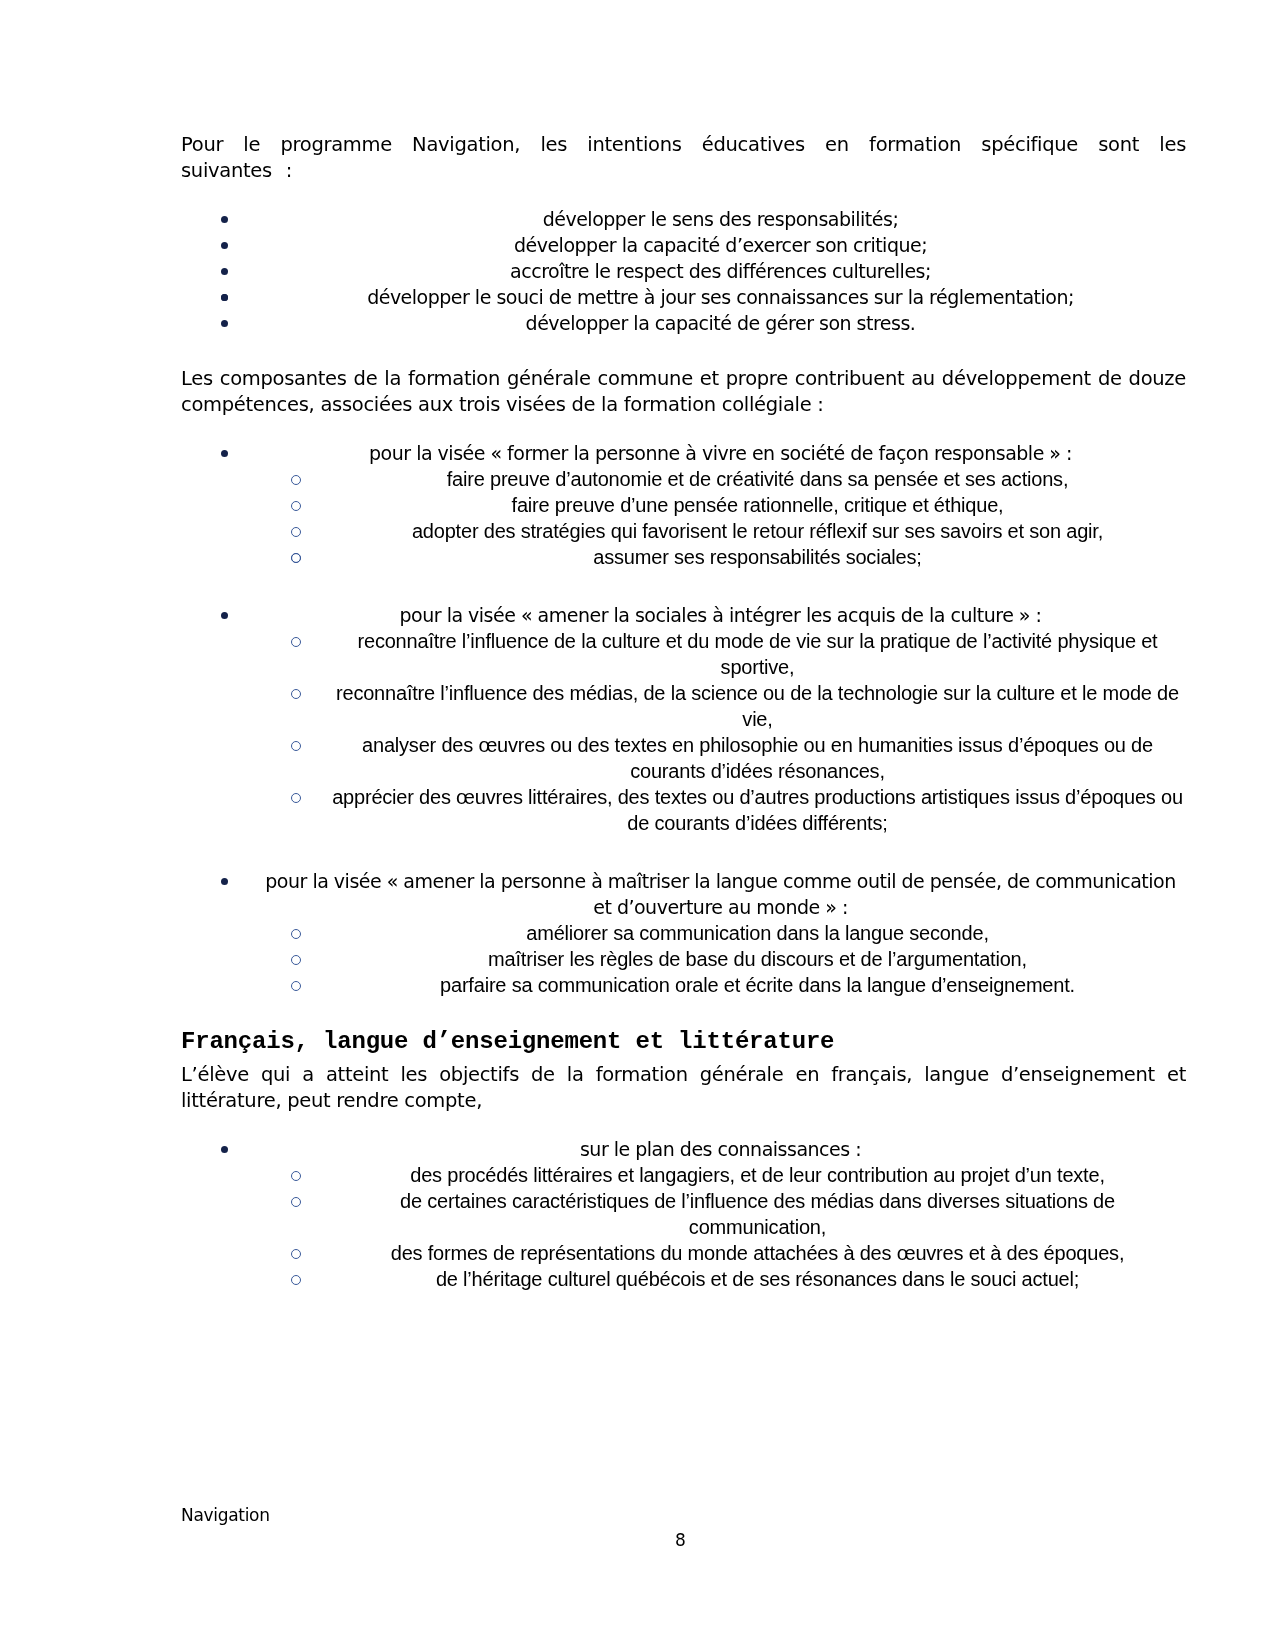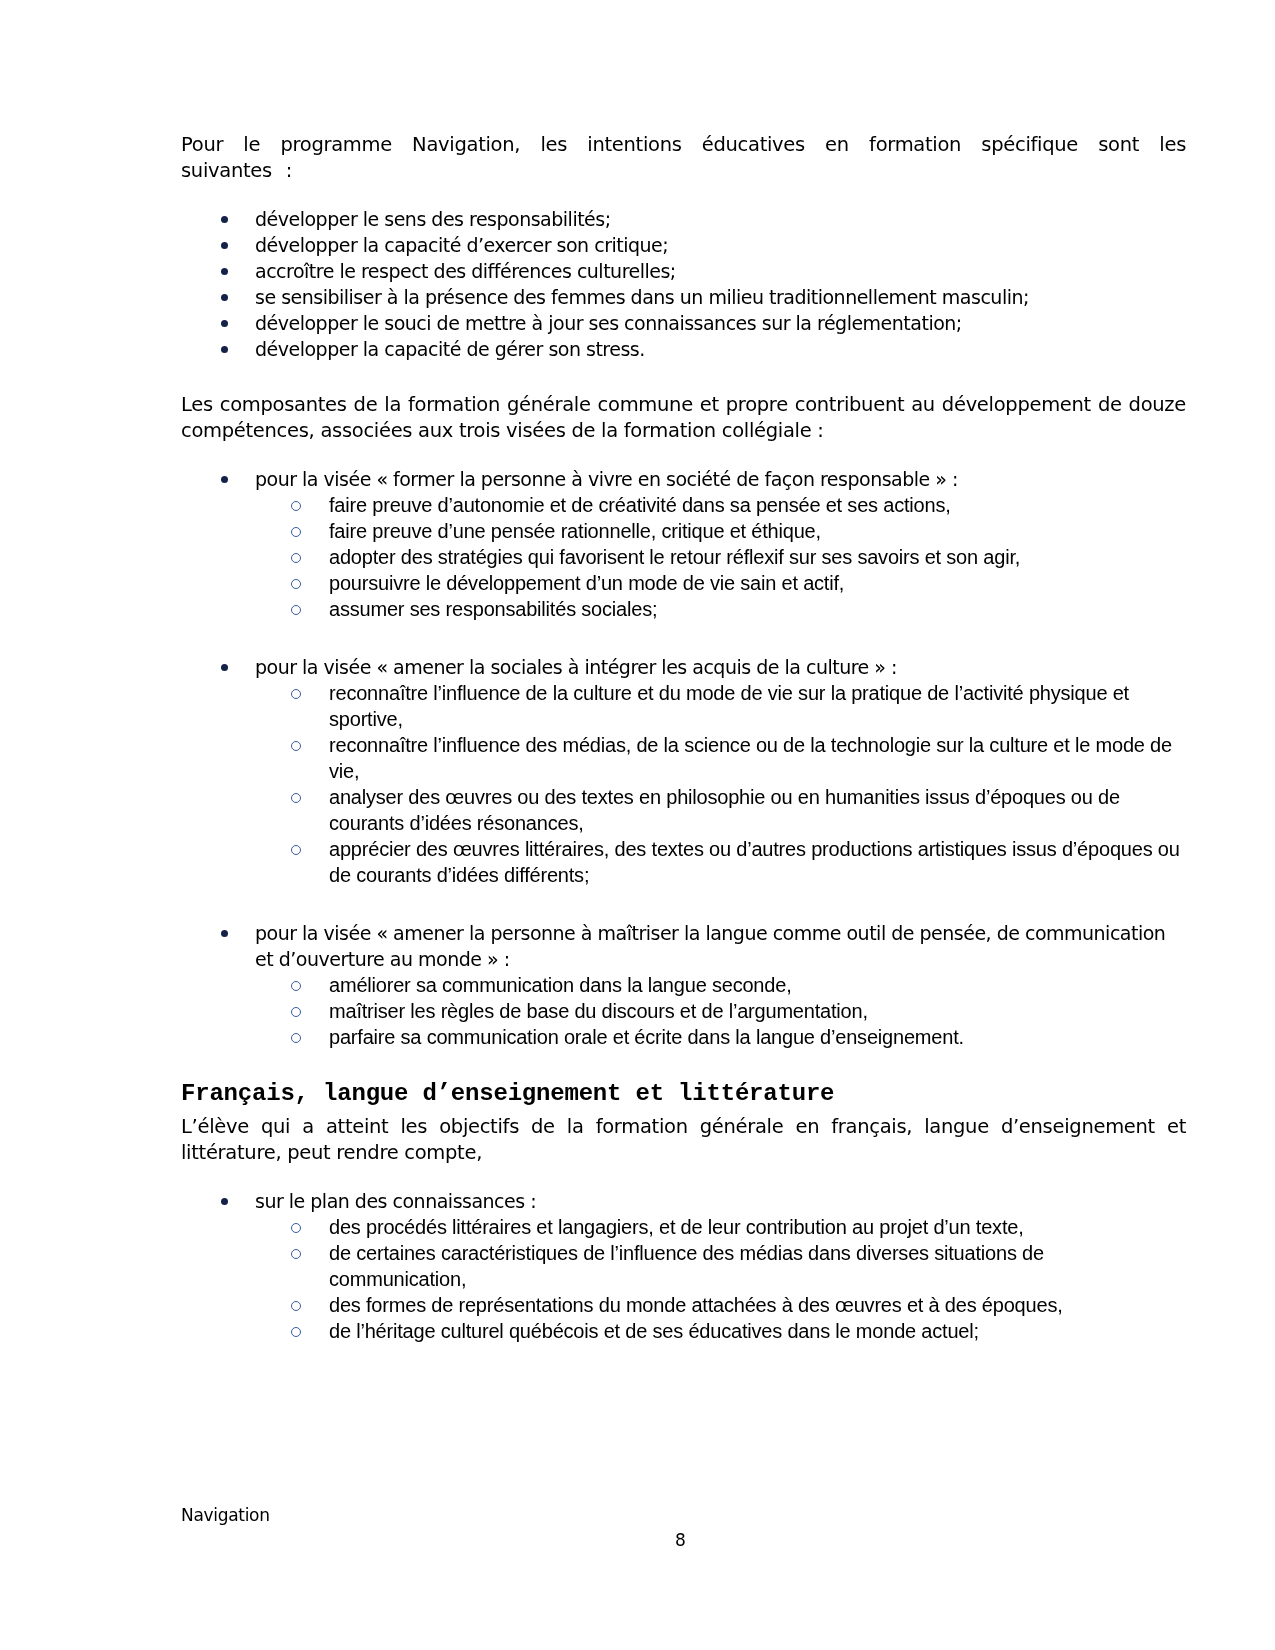--- a/index.html
+++ b/index.html
@@ -4,21 +4,21 @@
 <style>
   html, body { margin:0; padding:0; background:#ffffff; }
   body { width:1275px; height:1650px; position:relative; overflow:hidden;
          font-family:"Liberation Sans", sans-serif; color:#000; }
   .page { position:absolute; left:0; top:0; width:1275px; height:1422px;margin-left:48px; }
   .content { position:absolute; left:133px; top:132px; width:1005px; }
   .para { font-family:"DejaVu Sans", sans-serif; font-size:19.5px; line-height:26px;
           text-align:justify; margin:0; letter-spacing:-0.3px; transform-origin:left; }
   .para.spaced { word-spacing:8px; }
   ul.l1 { list-style:none; margin:0; padding:0; }
-  ul.l1 > li { position:relative; padding-left:74px; font-size:20px; line-height:26px; }
+  ul.l1 > li { position:relative; padding-left:74px; font-size:20px; line-height:26px;text-align:center; }
   ul.l1 > li > .txt { font-family:"DejaVu Sans", sans-serif; font-size:19px; letter-spacing:-0.5px; }
   .bullet { position:absolute; left:40px; top:10px; width:7px; height:7px; border-radius:50%; background:#14224a; }
   ul.l2 { list-style:none; margin:0; padding:0; }
   ul.l2 > li { position:relative; padding-left:0; margin-left:74px; font-size:20px; line-height:26px; }
   ul.l2 > li > .txt { font-family:"Liberation Sans", sans-serif; font-size:20px; letter-spacing:-0.2px; }
   .circle { position:absolute; left:-38px; top:9px; width:10px; height:10px; border-radius:50%;
             border:1.3px solid #3a5a9a; box-sizing:border-box; }
   .h1 { font-family:"DejaVu Sans", sans-serif; font-weight:bold; color:#4f81bd; font-size:23px;
         letter-spacing:-0.6px; margin:0; line-height:30px; }
   .h2 { font-family:Liberation Mono, monospace; color:#000000; font-size:24px; margin:0; line-height:28px; letter-spacing:-0.2px;}
@@ -30,37 +30,37 @@
 
 <div class="page">
   <div class="content">
 
     <p class="para spaced">Pour le programme Navigation, les intentions éducatives en formation spécifique sont les suivantes :</p>
     <div style="height:22px"></div>
     <ul class="l1">
       <li><span class="bullet"></span><span class="txt">développer le sens des responsabilités;</span></li>
       <li><span class="bullet"></span><span class="txt">développer la capacité d’exercer son critique;</span></li>
       <li><span class="bullet"></span><span class="txt">accroître le respect des différences culturelles;</span></li>
-      <li><span class="bullet"></span><span class="txt">se sensibiliser à la présence des femmes dans un milieu traditionnellement masculin;</span></li>
+      <li><span class="bullet"></span></li>
       <li><span class="bullet"></span><span class="txt">développer le souci de mettre à jour ses connaissances sur la réglementation;</span></li>
       <li><span class="bullet"></span><span class="txt">développer la capacité de gérer son stress.</span></li>
     </ul>
 
     <div style="height:26px"></div>
     <div style="height:4px"></div>
     <p class="para">Les composantes de la formation générale commune et propre contribuent au développement de douze compétences, associées aux trois visées de la formation collégiale :</p>
     <div style="height:22px"></div>
 
     <ul class="l1">
       <li><span class="bullet"></span><span class="txt">pour la visée « former la personne à vivre en société de façon responsable » :</span>
         <ul class="l2">
           <li><span class="circle"></span><span class="txt">faire preuve d’autonomie et de créativité dans sa pensée et ses actions,</span></li>
           <li><span class="circle"></span><span class="txt">faire preuve d’une pensée rationnelle, critique et éthique,</span></li>
           <li><span class="circle"></span><span class="txt">adopter des stratégies qui favorisent le retour réflexif sur ses savoirs et son agir,</span></li>
-          <li><span class="circle"></span><span class="txt">poursuivre le développement d’un mode de vie sain et actif,</span></li>
+          <li><span class="circle"></span></li>
           <li><span class="circle"></span><span class="txt">assumer ses responsabilités sociales;</span></li>
         </ul>
       </li>
       <li style="height:32px"></li>
       <li><span class="bullet"></span><span class="txt">pour la visée « amener la sociales à intégrer les acquis de la culture » :</span>
         <ul class="l2">
           <li><span class="circle"></span><span class="txt">reconnaître l’influence de la culture et du mode de vie sur la pratique de l’activité physique et sportive,</span></li>
           <li><span class="circle"></span><span class="txt">reconnaître l’influence des médias, de la science ou de la technologie sur la culture et le mode de vie,</span></li>
           <li><span class="circle"></span><span class="txt">analyser des œuvres ou des textes en philosophie ou en humanities issus d’époques ou de courants d’idées résonances,</span></li>
           <li><span class="circle"></span><span class="txt">apprécier des œuvres littéraires, des textes ou d’autres productions artistiques issus d’époques ou de courants d’idées différents;</span></li>
@@ -81,21 +81,21 @@
     <div style="height:6px"></div>
     <p class="para">L’élève qui a atteint les objectifs de la formation générale en français, langue d’enseignement et littérature, peut rendre compte,</p>
     <div style="height:22px"></div>
 
     <ul class="l1">
       <li><span class="bullet"></span><span class="txt">sur le plan des connaissances :</span>
         <ul class="l2">
           <li><span class="circle"></span><span class="txt">des procédés littéraires et langagiers, et de leur contribution au projet d’un texte,</span></li>
           <li><span class="circle"></span><span class="txt">de certaines caractéristiques de l’influence des médias dans diverses situations de communication,</span></li>
           <li><span class="circle"></span><span class="txt">des formes de représentations du monde attachées à des œuvres et à des époques,</span></li>
-          <li><span class="circle"></span><span class="txt">de l’héritage culturel québécois et de ses éducatives dans le monde actuel;</span></li>
+          <li><span class="circle"></span><span class="txt">de l’héritage culturel québécois et de ses résonances dans le souci actuel;</span></li>
         </ul>
       </li>
     </ul>
   </div>
 
   <div class="footer-label">Navigation</div>
   <div class="page-number">8</div>
 </div>
 
 </body></html>

